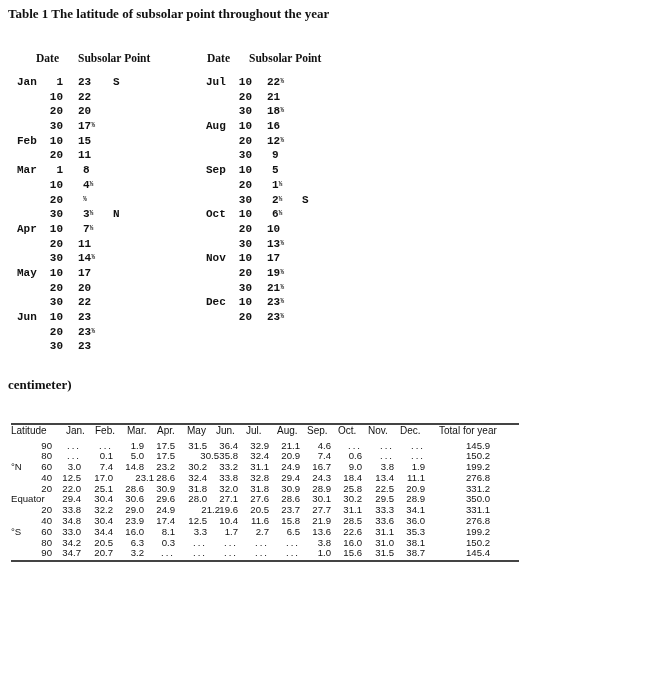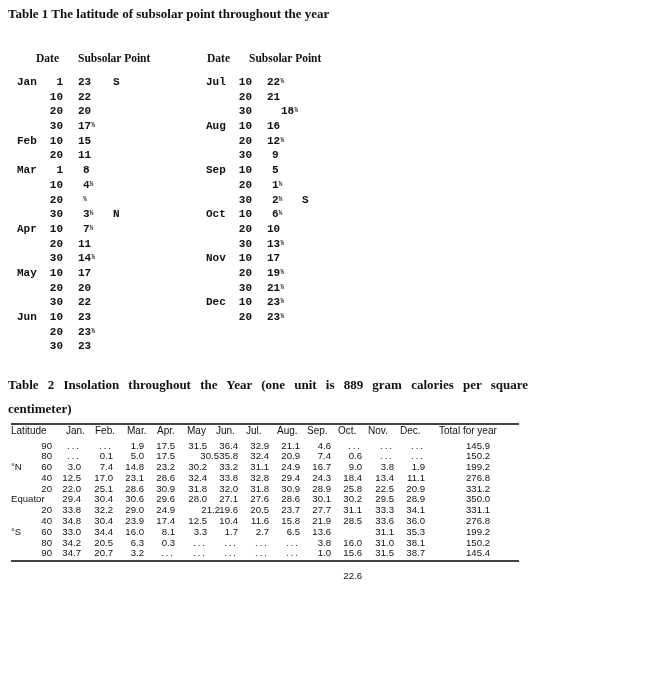--- a/index.html
+++ b/index.html
@@ -171,21 +171,21 @@
     </div>
     <div class="t1-row">
       <span class="month" style="left: 0px;"></span>
       <span class="day" style="left: 24px;">20</span>
       <span class="val" style="left: 61px;"><span style="position: static;">21</span><span class="frac" style="position: static;"></span></span>
       <span class="hemi" style="left: 96px;"></span>
     </div>
     <div class="t1-row">
       <span class="month" style="left: 0px;"></span>
       <span class="day" style="left: 24px;">30</span>
-      <span class="val" style="left: 61px;"><span style="position: static; margin-left: 14px;">18</span><span class="frac" style="position: static;">½</span></span>
+      <span class="val" style="left: 61px;"><span style="position: static;">18</span><span class="frac" style="position: static;">½</span></span>
       <span class="hemi" style="left: 96px;"></span>
     </div>
     <div class="t1-row">
       <span class="month" style="left: 0px;">Aug</span>
       <span class="day" style="left: 24px;">10</span>
       <span class="val" style="left: 61px;"><span style="position: static;">16</span><span class="frac" style="position: static;"></span></span>
       <span class="hemi" style="left: 96px;"></span>
     </div>
     <div class="t1-row">
       <span class="month" style="left: 0px;"></span>
@@ -261,21 +261,20 @@
     </div>
     <div class="t1-row">
       <span class="month" style="left: 0px;"></span>
       <span class="day" style="left: 24px;">20</span>
       <span class="val" style="left: 61px;"><span style="position: static;">23</span><span class="frac" style="position: static;">½</span></span>
       <span class="hemi" style="left: 96px;"></span>
     </div>
   </div>
 
 <div class="t2-title serif">
-  <span class="line1">Table 2 Insolation throughout the Year (one unit is 889 gram calories per square</span>
   <span>centimeter)</span>
 </div>
 
 <div class="t2 sans">
   <div class="rule"></div>
   <div class="t2-header" id="t2-header">
       <span style="left: 0px;">Latitude</span>
       <span style="left: 55px;">Jan.</span>
       <span style="left: 84px;">Feb.</span>
       <span style="left: 116px;">Mar.</span>
@@ -340,21 +339,21 @@
         <span style="right: 157px;">9.0</span>
         <span style="right: 125px;">3.8</span>
         <span style="right: 94px;">1.9</span>
         <span style="right: 29px;">199.2</span>
       </div>
       <div class="t2-row">
         <span class="hem" style="left: 0px;"></span>
         <span style="right: 467px;">40</span>
         <span style="right: 438px;">12.5</span>
         <span style="right: 406px;">17.0</span>
-        <span style="right: 375px;">23.1</span>
+        <span style="right: 365px;">23.1</span>
         <span style="right: 344px;">28.6</span>
         <span style="right: 312px;">32.4</span>
         <span style="right: 281px;">33.8</span>
         <span style="right: 250px;">32.8</span>
         <span style="right: 219px;">29.4</span>
         <span style="right: 188px;">24.3</span>
         <span style="right: 157px;">18.4</span>
         <span style="right: 125px;">13.4</span>
         <span style="right: 94px;">11.1</span>
         <span style="right: 29px;">276.8</span>
@@ -432,21 +431,21 @@
         <span style="right: 467px;">60</span>
         <span style="right: 438px;">33.0</span>
         <span style="right: 406px;">34.4</span>
         <span style="right: 375px;">16.0</span>
         <span style="right: 344px;">8.1</span>
         <span style="right: 312px;">3.3</span>
         <span style="right: 281px;">1.7</span>
         <span style="right: 250px;">2.7</span>
         <span style="right: 219px;">6.5</span>
         <span style="right: 188px;">13.6</span>
-        <span style="right: 157px; margin-top: 44px;">22.6</span>
+        <span style="right: 157px;">22.6</span>
         <span style="right: 125px;">31.1</span>
         <span style="right: 94px;">35.3</span>
         <span style="right: 29px;">199.2</span>
       </div>
       <div class="t2-row">
         <span class="hem" style="left: 0px;"></span>
         <span style="right: 467px;">80</span>
         <span style="right: 438px;">34.2</span>
         <span style="right: 406px;">20.5</span>
         <span style="right: 375px;">6.3</span>

